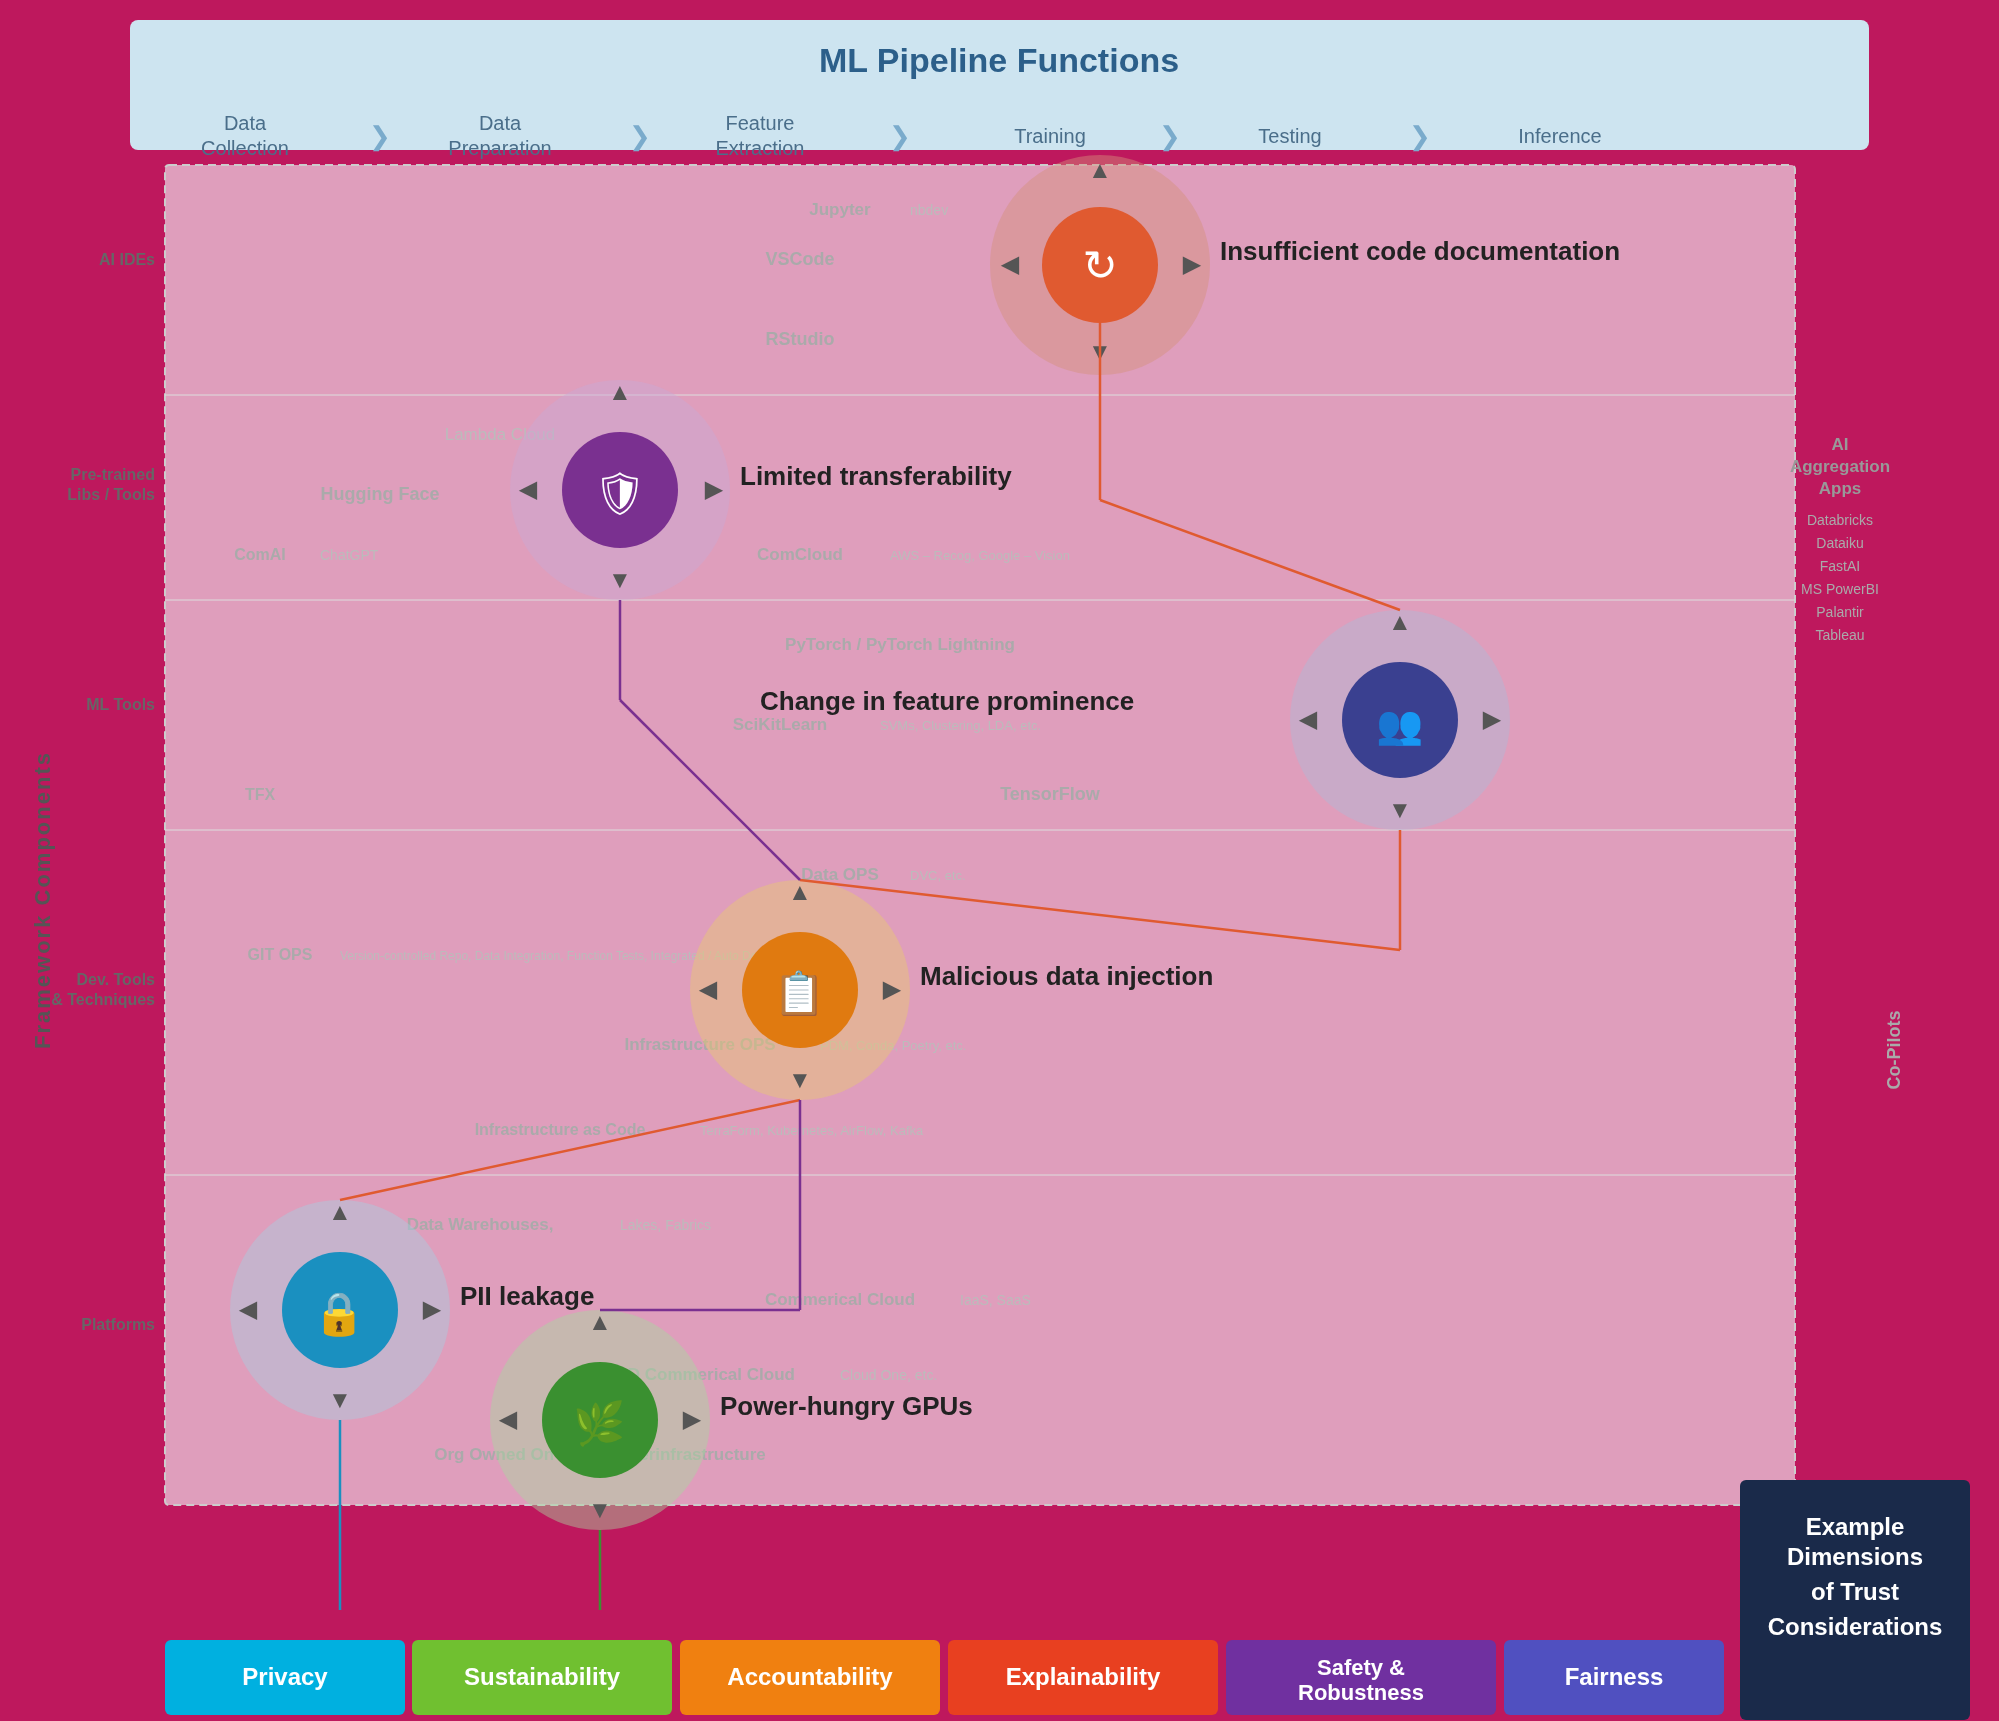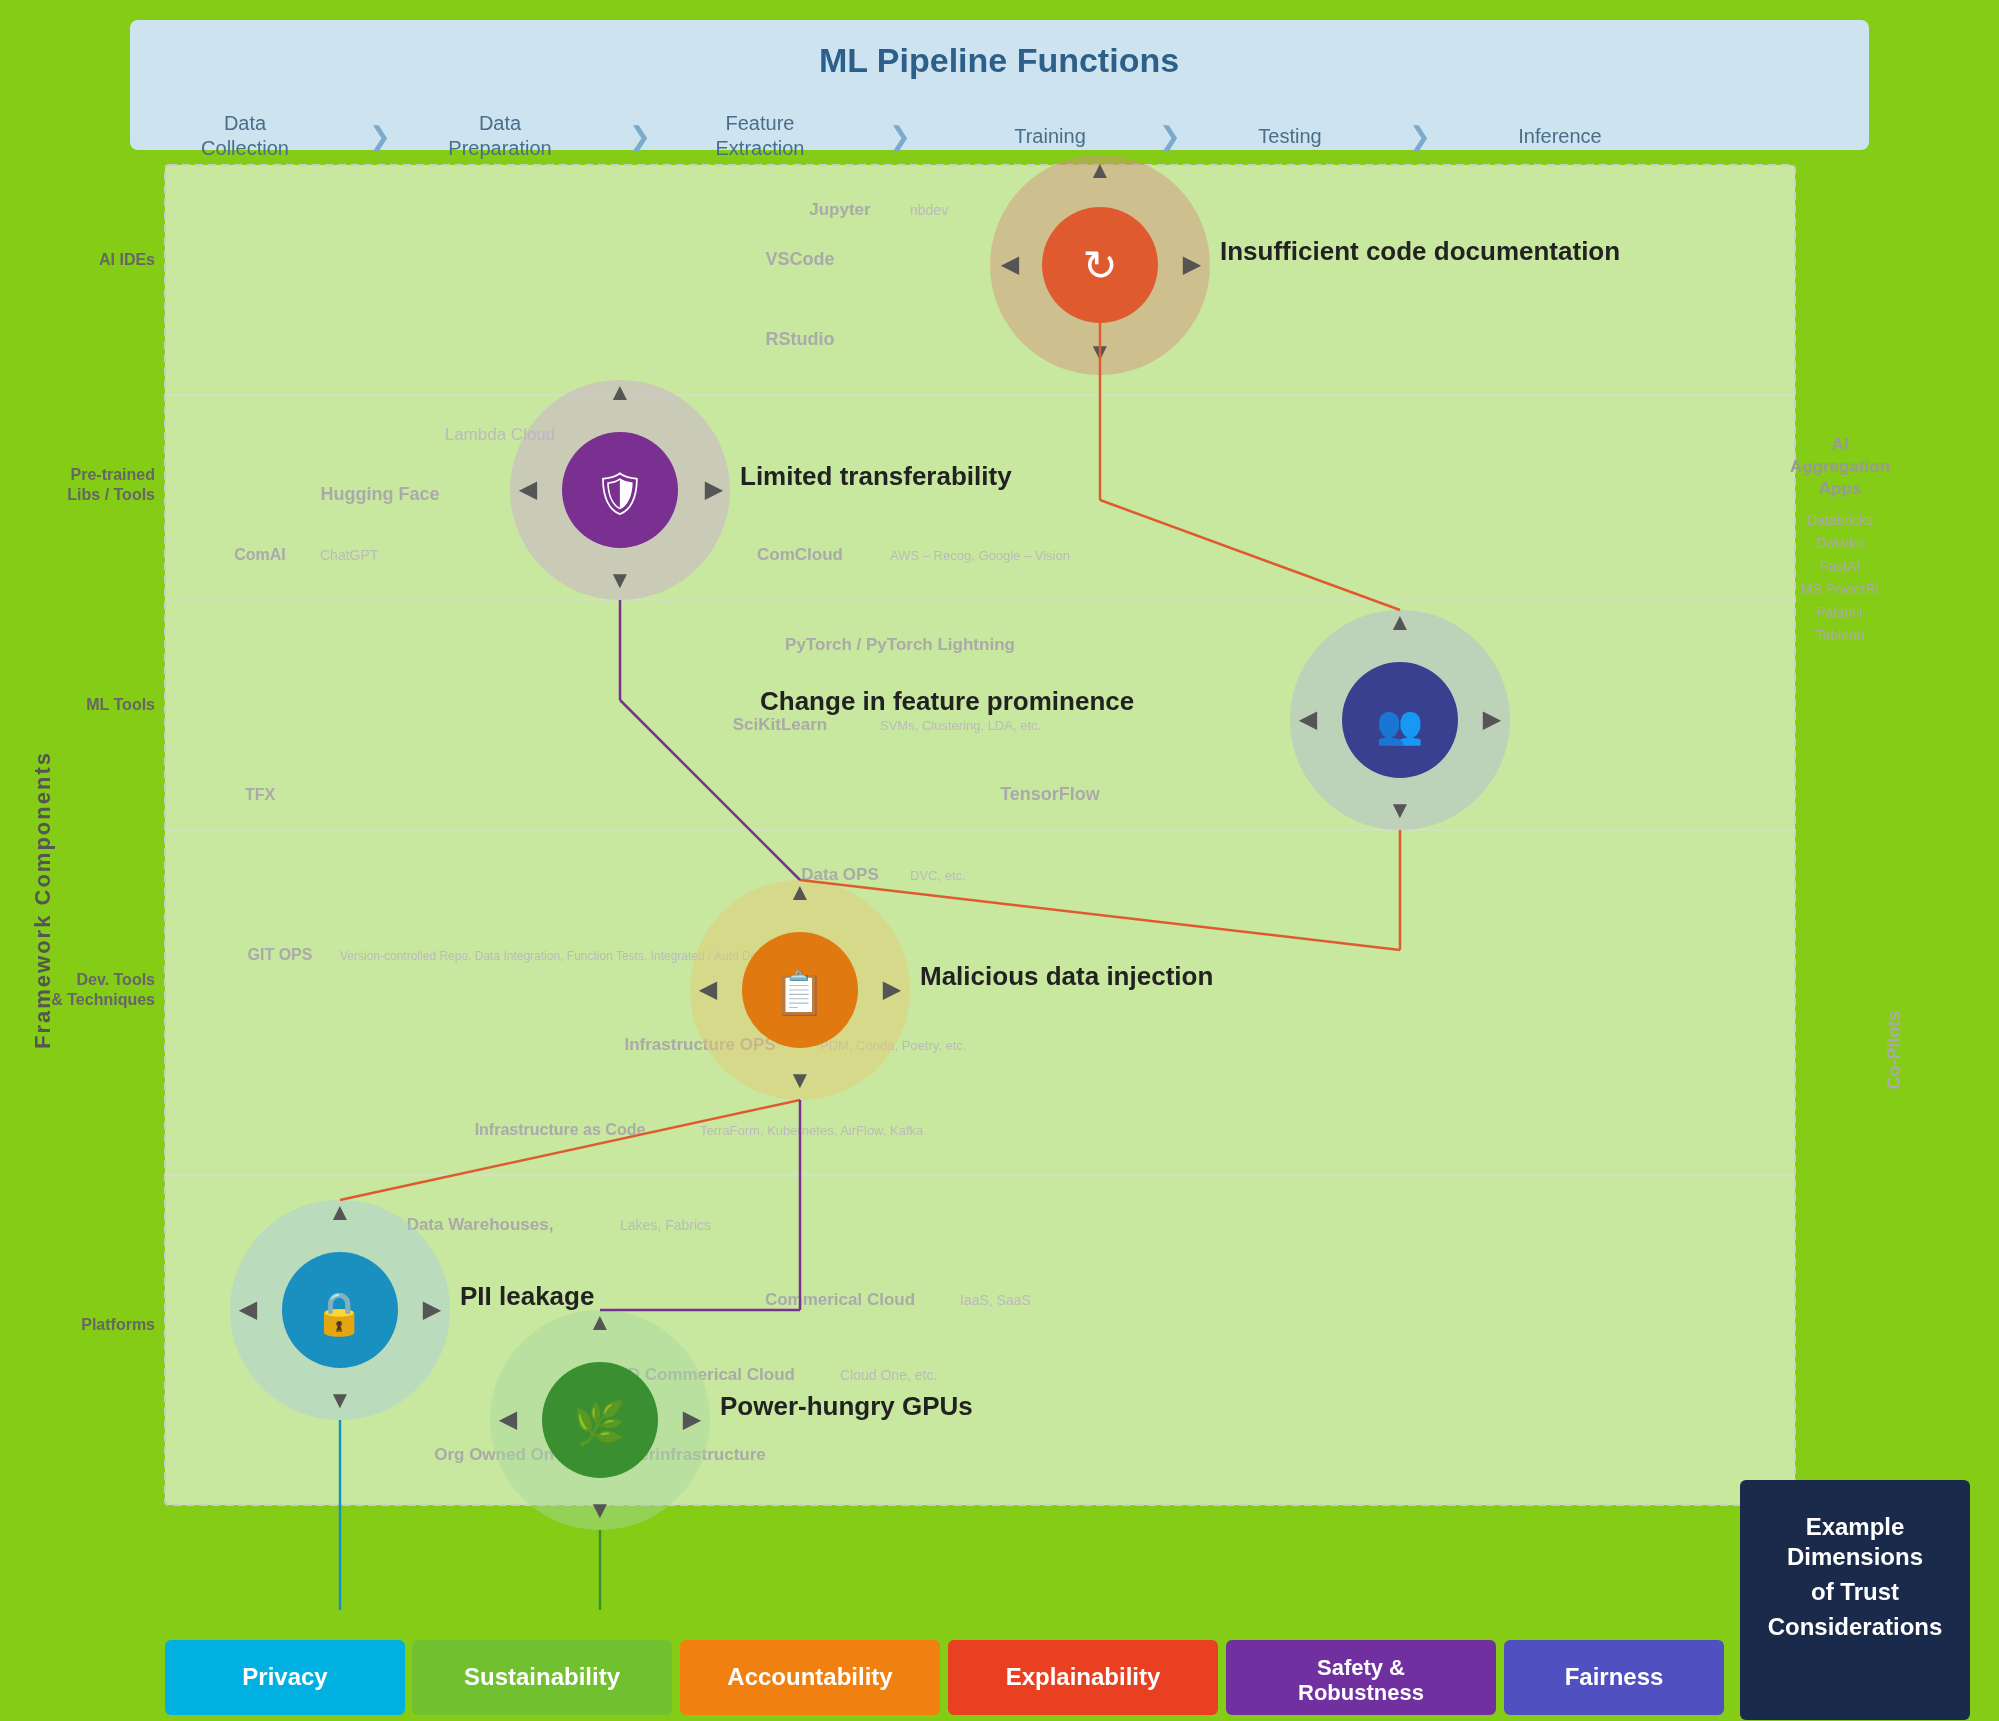--- a/index.html
+++ b/index.html
@@ -9,21 +9,21 @@
       width: 1999px;
       height: 1721px;
       overflow: hidden;
       position: relative;
     }
 
     .main-container {
       width: 1999px;
       height: 1721px;
       position: relative;
-      background: #84cc16;
+      background: #be185d;
     }
 
     
     .svg-overlay {
       position: absolute;
       top: 0;
       left: 0;
       width: 1999px;
       height: 1721px;
       pointer-events: none;

